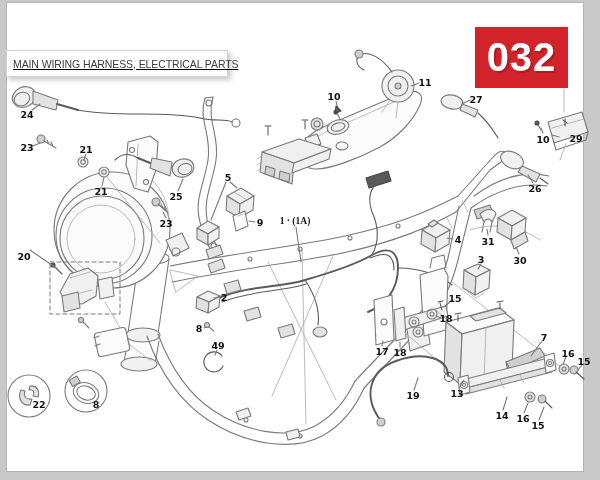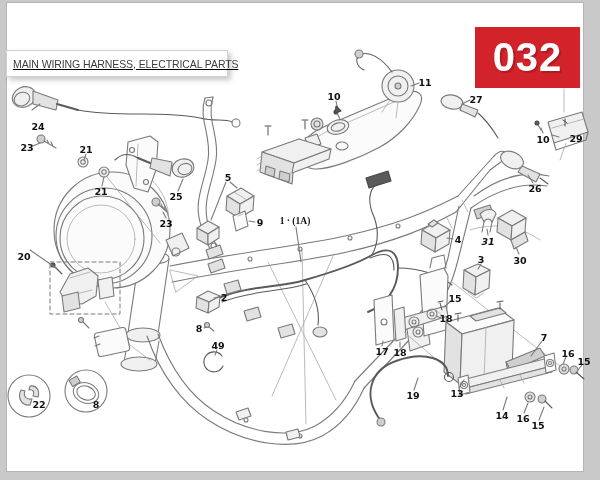--- a/index.html
+++ b/index.html
@@ -25,21 +25,21 @@
   #art .leader{stroke:#3c3c3c;stroke-width:.9}
   #art .dashed{stroke-dasharray:4 3;stroke-width:1}
   #labels-layer{position:absolute;left:0;top:0;width:600px;height:480px;pointer-events:none;}
   .part-label{position:absolute;transform:translate(-50%,-50%);
     font:bold 9.5px "DejaVu Sans",sans-serif;color:var(--label-text);white-space:nowrap;}
   #title-box{position:absolute;left:6px;top:50px;width:222px;height:27px;
     background:var(--paper);border:1px solid #d2d2d2;box-sizing:border-box;
     box-shadow:3px 3px 5px rgba(0,0,0,.22);display:flex;align-items:center;
     padding-left:6px;text-decoration:underline;}
   #title-box span{font-size:10.5px;letter-spacing:-.1px;color:#3c3c3c;white-space:nowrap;}
-  #code-badge{position:absolute;left:475px;top:27px;width:105px;height:61px;
+  #code-badge{position:absolute;left:475px;top:27px;width:93px;height:61px;
     background:var(--badge-bg);display:flex;align-items:center;justify-content:center;}
   #code-badge span{color:var(--badge-text);font-size:40px;font-weight:bold;
     letter-spacing:1px;text-shadow:2px 2px 1px rgba(0,0,0,.18);}
 </style>
 </head>
 <body>
 
 <div id="stage">
   <div id="paper"></div>
 
@@ -356,41 +356,41 @@
       <path d="M542,341 L531,356"></path>
         <path d="M566,357 L563,364"></path>
       <path d="M582,365 L578,370"></path>
         <path d="M503,410 L507,397"></path>
       <path d="M524,413 L528,403"></path>
         <path d="M539,420 L544,407"></path>
     </g>
   </svg>
 
   <div id="labels-layer">
-      <span class="part-label" style="left: 38px; top: 114px; margin-top: 12px;">24</span>
+      <span class="part-label" style="left: 27px; top: 114px;">24</span>
       <span class="part-label" style="left: 27px; top: 147px;">23</span>
       <span class="part-label" style="left: 86px; top: 149px;">21</span>
       <span class="part-label" style="left: 101px; top: 191px;">21</span>
       <span class="part-label" style="left: 24px; top: 256px;">20</span>
       <span class="part-label" style="left: 176px; top: 196px;">25</span>
       <span class="part-label" style="left: 166px; top: 223px;">23</span>
       <span class="part-label" style="left: 228px; top: 177px;">5</span>
       <span class="part-label" style="left: 260px; top: 222px;">9</span>
       <span class="part-label" style="left: 295px; top: 221px; font-family: Liberation Serif, serif;">1 · (1A)</span>
       <span class="part-label" style="left: 334px; top: 96px;">10</span>
       <span class="part-label" style="left: 425px; top: 82px;">11</span>
       <span class="part-label" style="left: 476px; top: 99px;">27</span>
       <span class="part-label" style="left: 543px; top: 139px;">10</span>
       <span class="part-label" style="left: 576px; top: 138px;">29</span>
       <span class="part-label" style="left: 535px; top: 188px;">26</span>
       <span class="part-label" style="left: 224px; top: 297px;">2</span>
       <span class="part-label" style="left: 199px; top: 328px;">8</span>
       <span class="part-label" style="left: 218px; top: 345px;">49</span>
       <span class="part-label" style="left: 458px; top: 239px;">4</span>
-      <span class="part-label" style="left: 488px; top: 241px; font-style: italic;">31</span>
+      <span class="part-label" style="left: 488px; top: 241px;">31</span>
       <span class="part-label" style="left: 520px; top: 260px;">30</span>
       <span class="part-label" style="left: 481px; top: 259px;">3</span>
       <span class="part-label" style="left: 455px; top: 298px;">15</span>
       <span class="part-label" style="left: 446px; top: 318px;">18</span>
       <span class="part-label" style="left: 382px; top: 351px; text-align: center;">17</span>
       <span class="part-label" style="left: 400px; top: 352px;">18</span>
       <span class="part-label" style="left: 413px; top: 395px;">19</span>
       <span class="part-label" style="left: 457px; top: 393px;">13</span>
       <span class="part-label" style="left: 544px; top: 337px;">7</span>
       <span class="part-label" style="left: 568px; top: 353px;">16</span>

